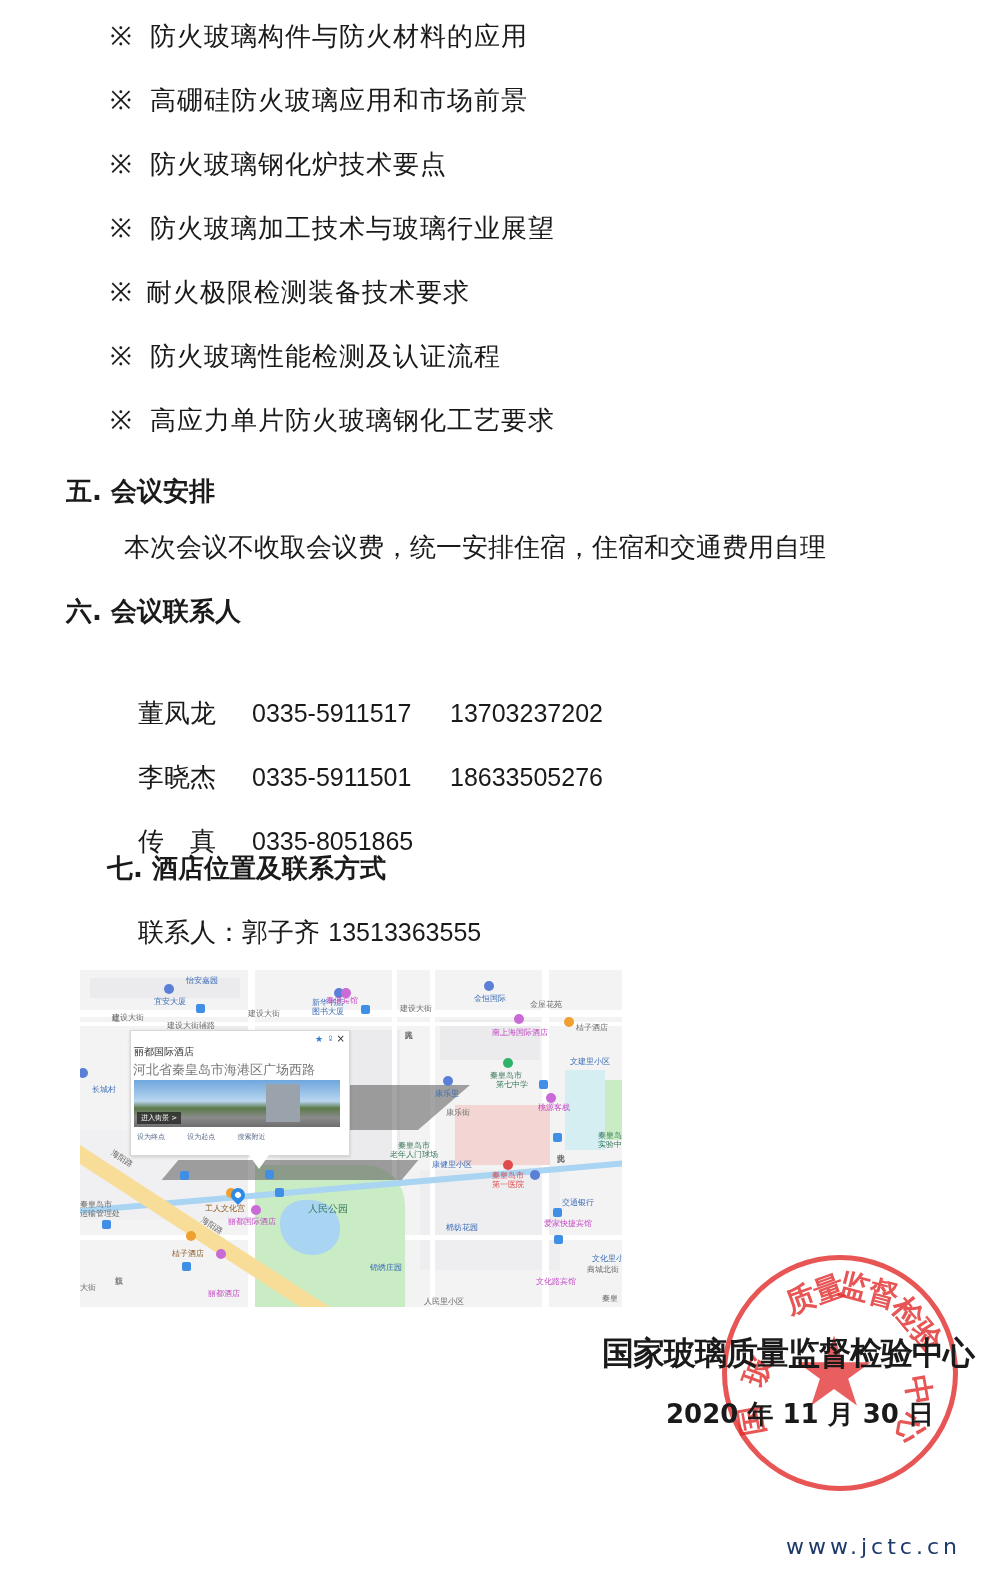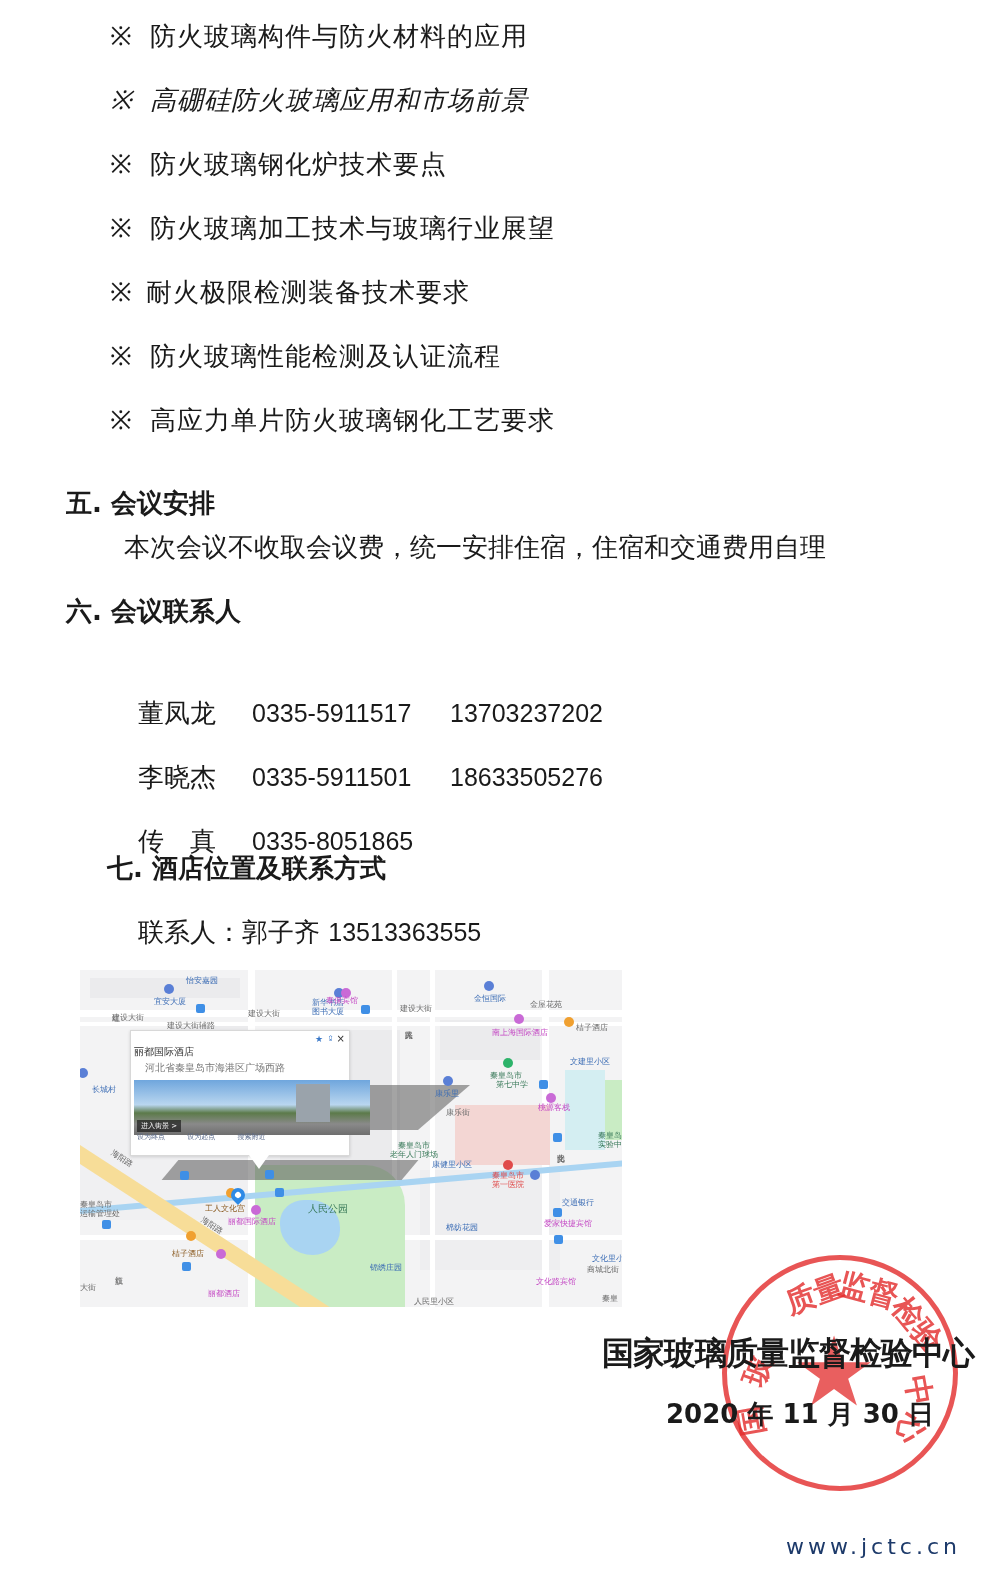--- a/index.html
+++ b/index.html
@@ -33,23 +33,23 @@
   .map .lbl.red { color:#e04a4a; }
   .map .lbl.green { color:#3a7a5a; }
   .map .dot { position:absolute; width:10px; height:10px; border-radius:50%; }
   .map .bus { position:absolute; width:9px; height:9px; border-radius:2px; background:#3f8fe6; }
   .map .shadow { position:absolute; background:rgba(90,90,90,0.55); }
   .popup { position:absolute; left:50px; top:60px; width:218px; height:124px; background:#fff;
            border:1px solid #d8d8d8; box-shadow:0 1px 3px rgba(0,0,0,0.15); }
   .popup:after { content:""; position:absolute; left:118px; bottom:-14px; border-left:10px solid transparent;
                  border-right:10px solid transparent; border-top:14px solid #fff; }
   .popup .ptitle { position:absolute; left:3px; top:14px; font-size:10px; font-family:"DejaVu Sans",sans-serif; color:#333; }
-  .popup .paddr { position:absolute; left:14px; top:30px; font-size:10px; font-family:"DejaVu Sans",sans-serif; color:#777; }
-  .popup .photo { position:absolute; left:3px; top:49px; width:206px; height:55px;
-                  background:linear-gradient(180deg,#6fa6dd 0%,#b9d6ef 45%,#5c7a4a 60%,#8a8a8a 80%,#6e6e6e 100%);padding-left:30px; }
+  .popup .paddr { position:absolute; left:2px; top:30px; font-size:13px; font-family:"DejaVu Sans",sans-serif; color:#777; }
+  .popup .photo { position:absolute; left:3px; top:49px; width:206px; height:47px;
+                  background:linear-gradient(180deg,#6fa6dd 0%,#b9d6ef 45%,#5c7a4a 60%,#8a8a8a 80%,#6e6e6e 100%); }
   .popup .photo .bld { position:absolute; right:40px; top:4px; width:34px; height:38px; background:#9aa3ab; }
   .popup .photo .street { position:absolute; left:3px; bottom:3px; font-size:7px; color:#fff; background:rgba(0,0,0,0.55); padding:1px 4px;
                           font-family:"DejaVu Sans",sans-serif; }
   .popup .acts { position:absolute; left:6px; top:101px; font-size:7px; font-family:"DejaVu Sans",sans-serif; color:#5a6a8a; }
   .popup .acts span { margin-right:20px; }
   .popup .close { position:absolute; right:4px; top:2px; font-size:10px; color:#333; font-family:"DejaVu Sans",sans-serif; }
   .popup .star { position:absolute; right:26px; top:3px; font-size:9px; color:#3a78c8; }
   .popup .share { position:absolute; right:15px; top:3px; font-size:8px; color:#3a78c8; }
   .pin { position:absolute; left:151px; top:218px; width:14px; height:14px; border-radius:50% 50% 50% 0; transform:rotate(-45deg);
          background:#2d8ae6; }
@@ -63,40 +63,40 @@
   .seal .arc { position:absolute; font-size:30px; color:rgba(226,42,42,0.8); font-weight:bold; font-family:"DejaVu Sans",sans-serif; }
   .footer-url { position:absolute; left:786px; top:1534px; font-size:22px; letter-spacing:4px; color:#1d3a6a;
                 font-family:"DejaVu Sans","Liberation Sans",sans-serif; }
 </style>
 </head>
 <body>
 
 <div class="line bullet" style="left:110px; top:17px;">
   <span class="mark">※</span><span>防火玻璃构件与防火材料的应用</span>
 </div>
-<div class="line bullet" style="left:110px; top:81px;font-style:italic;">
+<div class="line bullet" style="left:110px; top:81px;">
   <span class="mark">※</span><span>高硼硅防火玻璃应用和市场前景</span>
 </div>
 <div class="line bullet" style="left:110px; top:145px;">
   <span class="mark">※</span><span>防火玻璃钢化炉技术要点</span>
 </div>
 <div class="line bullet" style="left:110px; top:209px;">
   <span class="mark">※</span><span>防火玻璃加工技术与玻璃行业展望</span>
 </div>
 <div class="line bullet" style="left:110px; top:273px;">
   <span class="mark" style="width:36px;">※</span><span>耐火极限检测装备技术要求</span>
 </div>
 <div class="line bullet" style="left:110px; top:337px;">
   <span class="mark">※</span><span>防火玻璃性能检测及认证流程</span>
 </div>
 <div class="line bullet" style="left:110px; top:401px;">
   <span class="mark">※</span><span>高应力单片防火玻璃钢化工艺要求</span>
 </div>
 
-<div class="line heading" style="left:66px; top:486px;">五. 会议安排</div>
+<div class="line heading" style="left:66px; top:474px;">五. 会议安排</div>
 <div class="line body-text" style="left:124px; top:530px;">本次会议不收取会议费，统一安排住宿，住宿和交通费用自理</div>
 
 <div class="line heading" style="left:66px; top:594px;">六. 会议联系人</div>
 <div class="line contact" style="left:138px; top:659px;">
   <span class="name">董凤龙</span><span class="tel">0335-5911517</span><span class="mob">13703237202</span>
 </div>
 <div class="line contact" style="left:138px; top:723px;">
   <span class="name">李晓杰</span><span class="tel">0335-5911501</span><span class="mob">18633505276</span>
 </div>
 <div class="line contact" style="left:138px; top:787px;">
@@ -207,21 +207,21 @@
   <div class="lbl blue" style="left:366px; top:252px;">棉纺花园</div>
   <div class="lbl poi" style="left:464px; top:248px;">爱家快捷宾馆</div>
   <div class="lbl" style="left:92px; top:278px; color:#8a5a20;">桔子酒店</div>
   <div class="lbl blue" style="left:290px; top:292px;">锦绣庄园</div>
   <div class="lbl blue" style="left:512px; top:283px;">文化里小</div>
   <div class="lbl" style="left:507px; top:294px;">商城北街</div>
   <div class="lbl poi" style="left:456px; top:306px;">文化路宾馆</div>
   <div class="lbl" style="left:32px; top:300px; writing-mode:vertical-rl;">红旗</div>
   <div class="lbl" style="left:0px; top:312px;">大街</div>
   <div class="lbl poi" style="left:128px; top:318px;">丽都酒店</div>
-  <div class="lbl" style="left:334px; top:326px;">人民里小区</div>
+  <div class="lbl" style="left:344px; top:326px;">人民里小区</div>
   <div class="lbl" style="left:522px; top:323px;">秦皇</div>
   <div class="lbl" style="left:32px; top:43px;">红</div>
   <div class="lbl green" style="left:518px; top:160px;">秦皇岛</div>
   <div class="lbl green" style="left:518px; top:169px;">实验中</div>
 
   <div class="pin"></div>
 
   <div class="popup">
     <span class="star">★</span>
     <span class="share">⇪</span>

